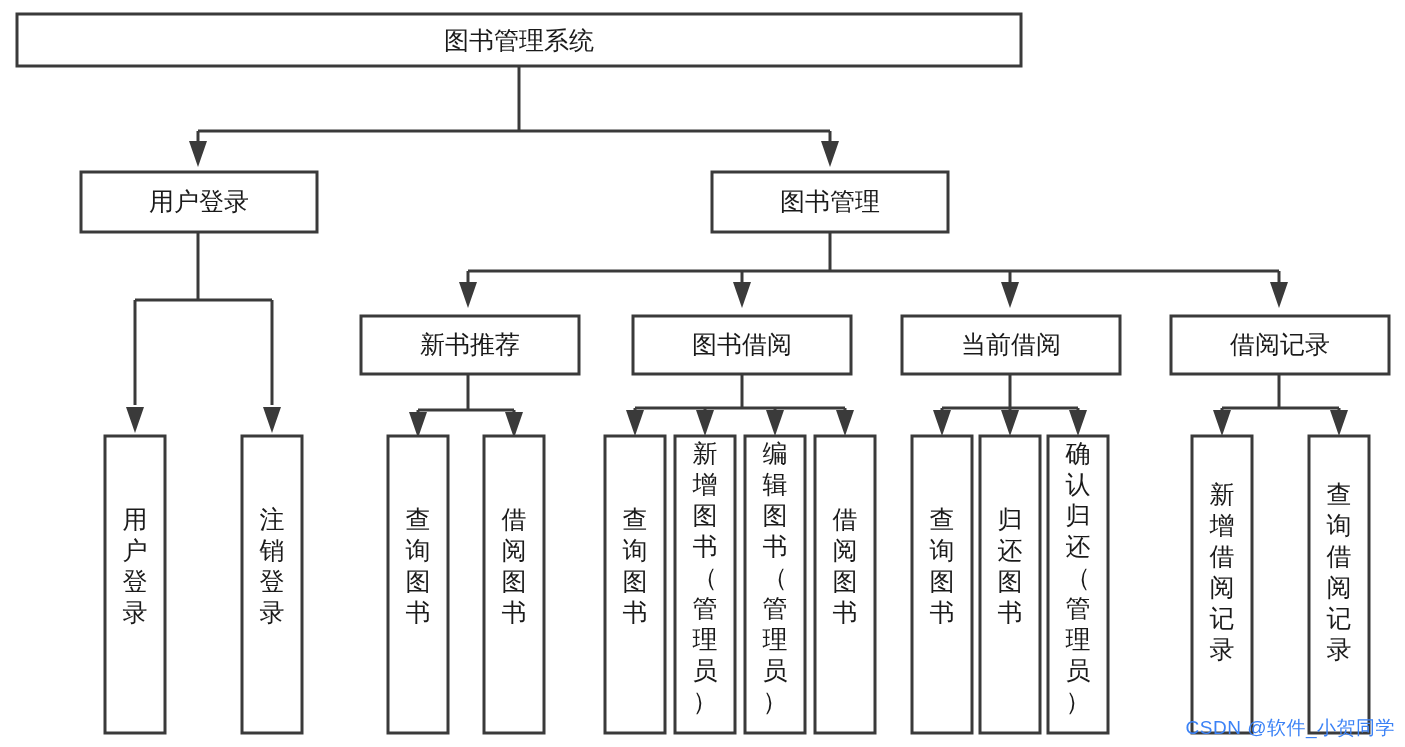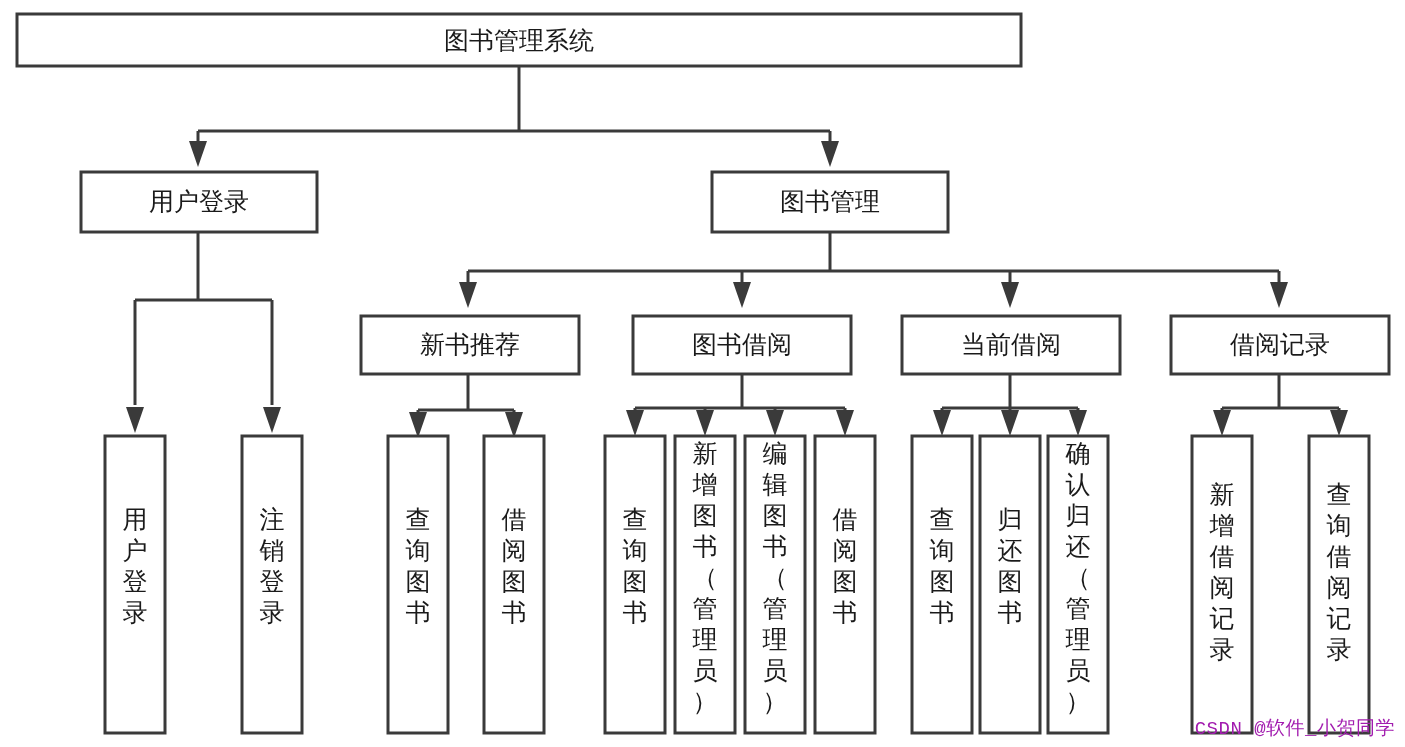--- a/index.html
+++ b/index.html
@@ -49,23 +49,23 @@
   .node-label-v {
     font-family: "Liberation Sans", "DejaVu Sans", sans-serif;
     font-size: 25px;
     fill: #1a1a1a;
     text-anchor: middle;
   }
   .watermark {
     position: absolute;
     right: 10px;
     bottom: 6px;
-    font-family: Liberation Mono, monospace;
+    font-family: Liberation Sans, sans-serif;
     font-size: 19px;
-    color: #a21caf;
+    color: #3b82f6;
     white-space: nowrap;
     letter-spacing: 0.5px;
   }
 </style>
 </head>
 <body>
 
 <div id="diagram-root">
   <svg class="diagram" viewBox="0 0 1405 747" xmlns="http://www.w3.org/2000/svg">
 

